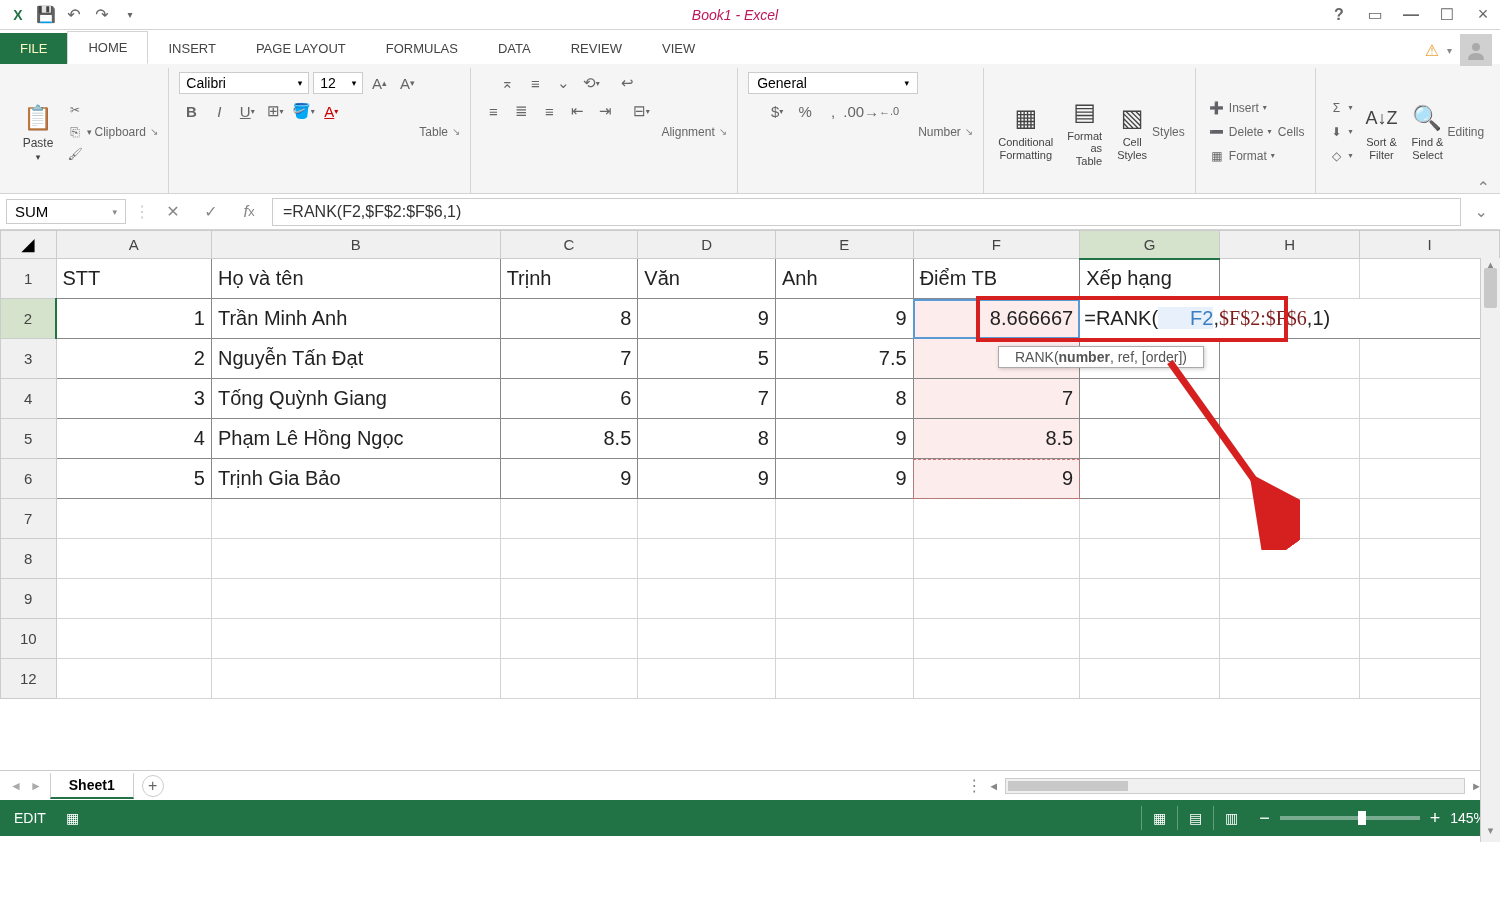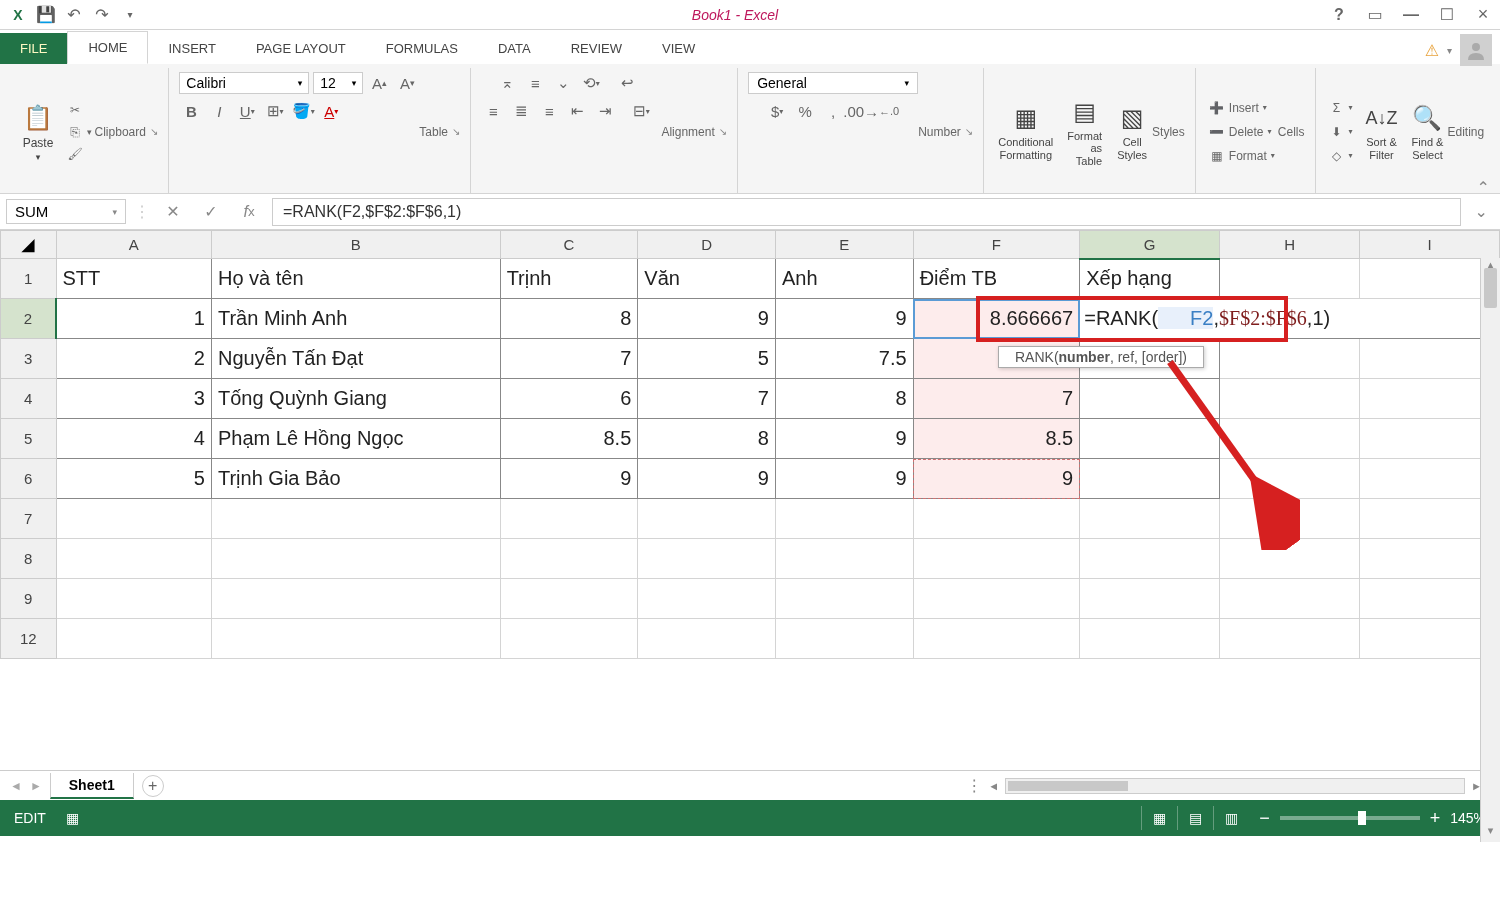--- a/index.html
+++ b/index.html
@@ -488,20 +488,32 @@
           <td></td>
           <td></td>
           <td></td>
           <td></td>
           <td></td>
           <td></td>
           <td></td>
           <td></td>
         </tr>
   <tr>
+          <th class="rowhdr">10</th>
+          <td></td>
+          <td></td>
+          <td></td>
+          <td></td>
+          <td></td>
+          <td></td>
+          <td></td>
+          <td></td>
+          <td></td>
+        </tr>
+  <tr>
           <th class="rowhdr">12</th>
           <td></td>
           <td></td>
           <td></td>
           <td></td>
           <td></td>
           <td></td>
           <td></td>
           <td></td>
           <td></td>

